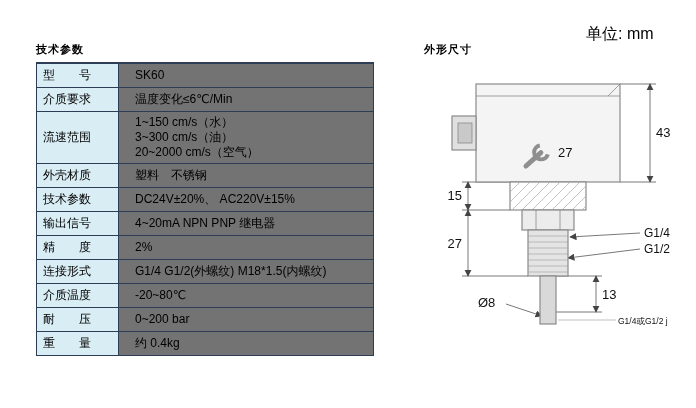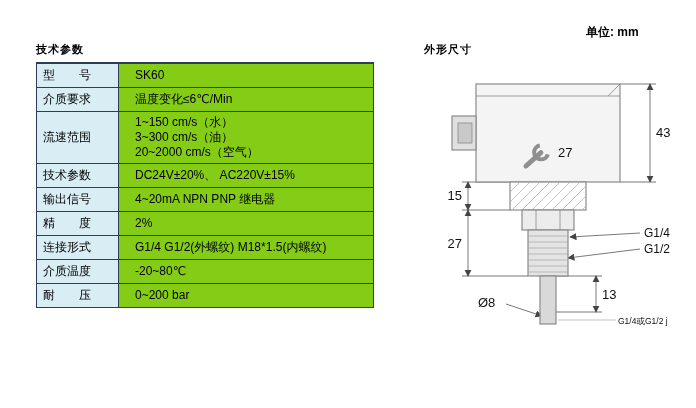--- a/index.html
+++ b/index.html
@@ -4,34 +4,34 @@
 <style>
   html,body{margin:0;padding:0;}
   body{
     width:696px;height:408px;position:relative;background:#ffffff;
     font-family:"Liberation Sans","DejaVu Sans",sans-serif;color:#000;
     overflow:hidden;
   }
   .section-title{position:absolute;font-size:11px;font-weight:bold;letter-spacing:1px;margin-top:20px;}
   #left-title{left:36px;top:22px;}
   #right-title{left:424px;top:22px;text-align:center;}
-  #unit-label{position:absolute;left:586px;top:24px;font-size:12px;font-weight:bold;}
+  #unit-label{position:absolute;left:586px;top:24px;font-size:16px;}
   table.spec{
     position:absolute;left:36px;top:62px;width:338px;
     border-collapse:collapse;table-layout:fixed;
     border:1px solid #2d3d55;border-top-width:2px;
   }
   .spec th,.spec td{
     border:1px solid #2d3d55;font-size:12px;line-height:1.25;
     padding:3px 6px;vertical-align:middle;text-align:left;height:17px;
   }
   .spec th{background:#d9edf4;font-weight:bold;}
   .spec col.c1{width:82px;}
   .spec td.name{background:#d9edf4;}
-  .spec td.val{background:#84cc16;white-space:pre-line;padding-left:16px;}
+  .spec td.val{background:#737373;white-space:pre-line;padding-left:16px;}
   #drawing-wrap{position:absolute;left:418px;top:44px;width:288px;height:348px;}
   svg text{fill:#111;font-family:"Liberation Sans","DejaVu Sans",sans-serif;}
 </style>
 </head>
 <body>
 
 <div>
 
   <div class="section-title" id="left-title">技术参数</div>
   <div class="section-title" id="right-title">外形尺寸</div>
@@ -51,20 +51,24 @@
       <td class="name">介质要求</td>
       <td class="val">温度变化≤6℃/Min</td>
     </tr>
     <tr>
       <td class="name">流速范围</td>
       <td class="val">1~150 cm/s（水）
 3~300 cm/s（油）
 20~2000 cm/s（空气）</td>
     </tr>
     <tr>
+      <td class="name">外壳材质</td>
+      <td class="val">塑料　不锈钢</td>
+    </tr>
+    <tr>
       <td class="name">技术参数</td>
       <td class="val">DC24V±20%、 AC220V±15%</td>
     </tr>
     <tr>
       <td class="name">输出信号</td>
       <td class="val">4~20mA  NPN  PNP  继电器</td>
     </tr>
     <tr>
       <td class="name">精　　度</td>
       <td class="val">2%</td>
@@ -73,20 +77,24 @@
       <td class="name">连接形式</td>
       <td class="val">G1/4 G1/2(外螺纹)  M18*1.5(内螺纹)</td>
     </tr>
     <tr>
       <td class="name">介质温度</td>
       <td class="val">-20~80℃</td>
     </tr>
     <tr>
       <td class="name">耐　　压</td>
       <td class="val">0~200 bar</td>
+    </tr>
+    <tr>
+      <td class="name">重　　量</td>
+      <td class="val">约 0.4kg</td>
     </tr>
   </tbody>
     </table>
 
   <div id="drawing-wrap">
     <svg width="288" height="348" viewBox="0 0 288 348">
       <defs>
         <marker id="arrow" viewBox="0 0 10 10" refX="9" refY="5" markerWidth="9" markerHeight="9" orient="auto-start-reverse">
           <path d="M0,0 L10,5 L0,10 z" fill="#444"></path>
         </marker>

